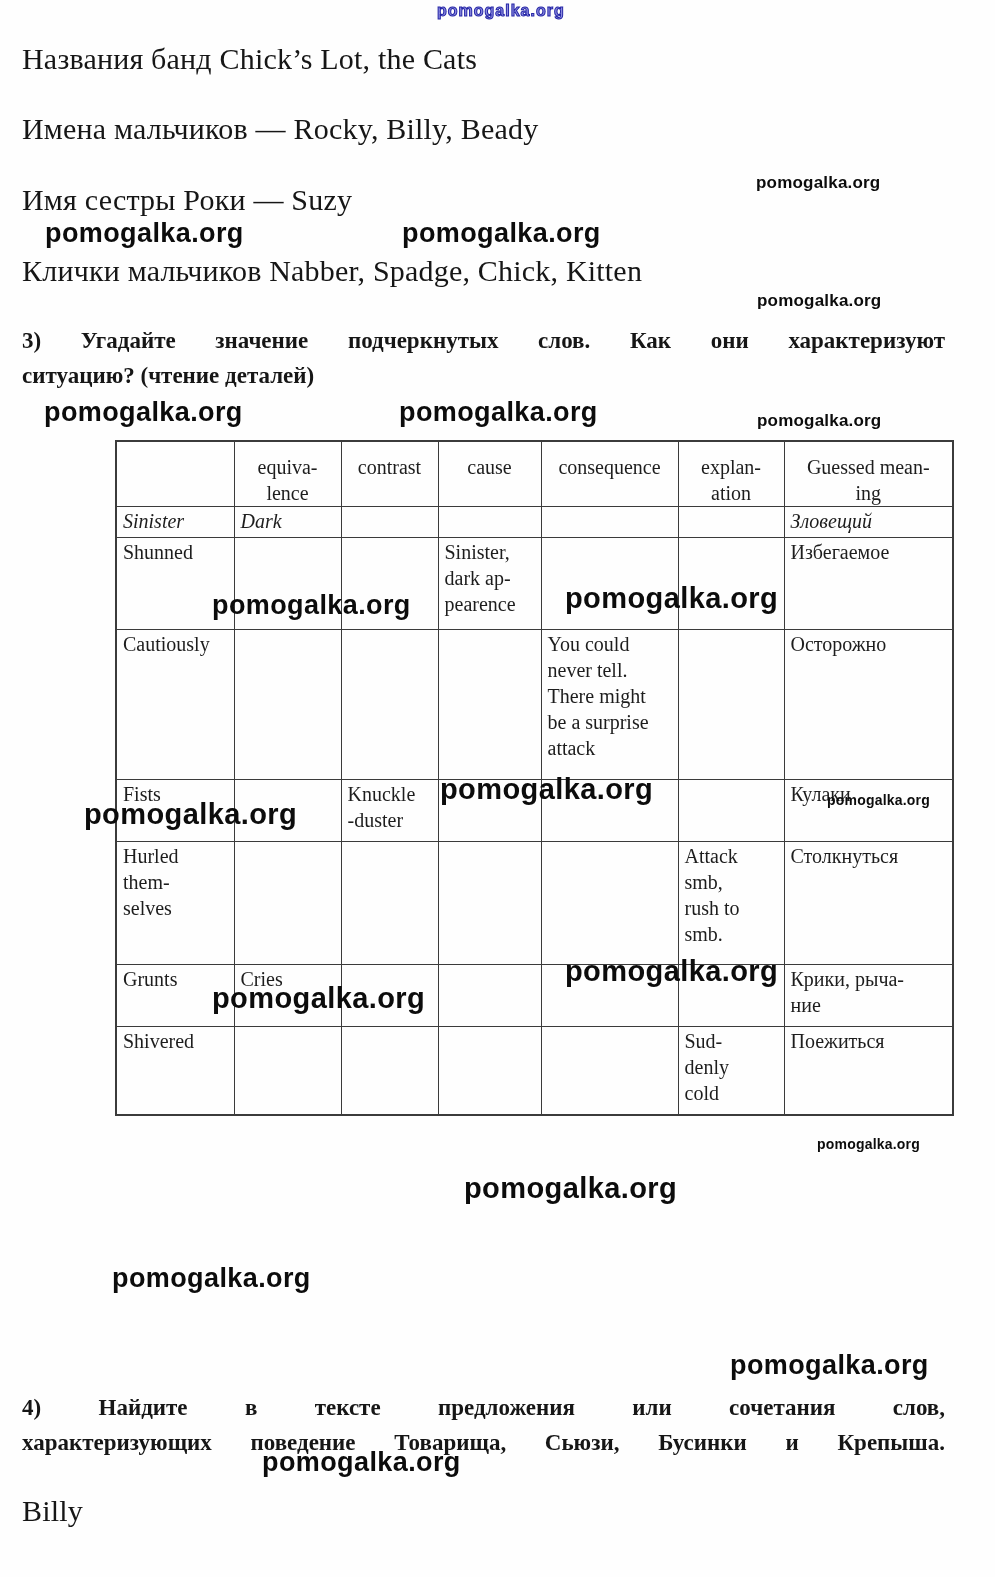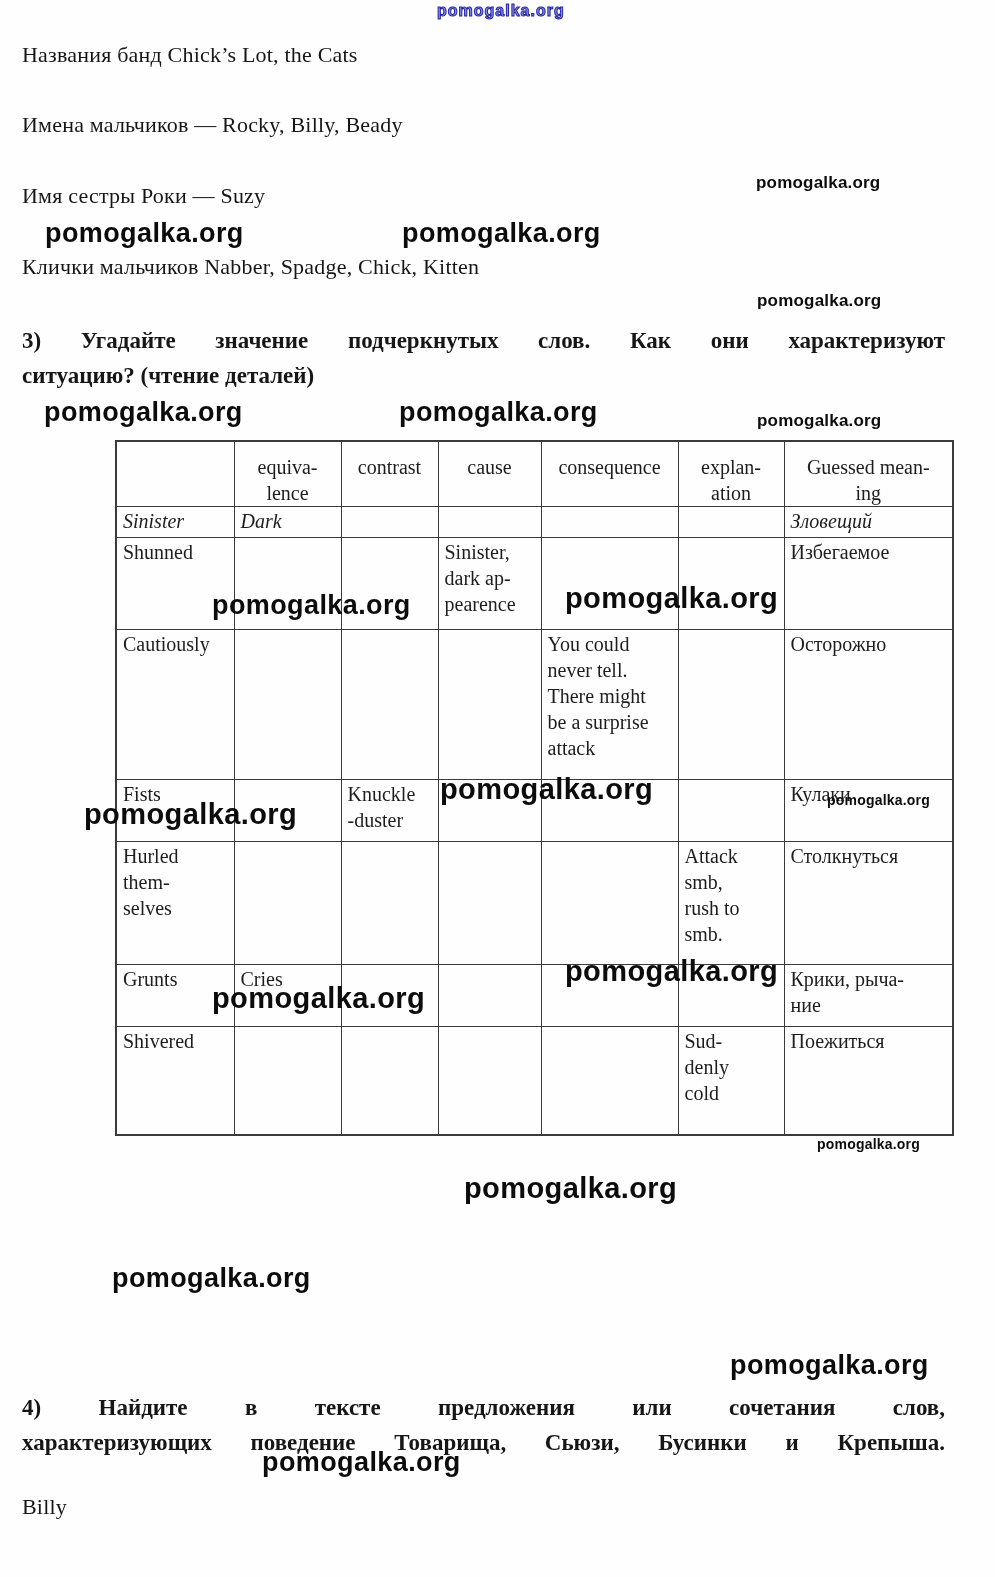--- a/index.html
+++ b/index.html
@@ -2,21 +2,21 @@
 <html><head>
 <meta charset="utf-8">
 <style>
   html,body{margin:0;padding:0;background:#ffffff;}
   .page{
     position:relative;width:995px;height:1577px;margin:0;
     background:#fefefe;color:#161616;overflow:hidden;
     font-family:"Liberation Serif", serif;
   }
   .line{
-    position:absolute;left:22px;font-size:22px;white-space:nowrap;
+    position:absolute;left:22px;font-size:30px;white-space:nowrap;
     letter-spacing:0.2px;
   }
   .task{
     position:absolute;left:22px;width:923px;
     font-weight:700;font-size:23px;line-height:1.52;
   }
   .jline{text-align:justify;text-align-last:justify;}
   .lline{text-align:center;text-align-last:left;}
   .wm{
     position:absolute;font-family:"Liberation Sans", sans-serif;
@@ -142,21 +142,21 @@
         <tr style="height: 62px;">
           <td>Grunts</td>
           <td>Cries</td>
           <td></td>
           <td></td>
           <td></td>
           <td></td>
           <td>Крики, рыча-
 ние</td>
         </tr>
-        <tr style="height: 108px;">
+        <tr style="height: 88px;">
           <td>Shivered</td>
           <td></td>
           <td></td>
           <td></td>
           <td></td>
           <td>Sud-
 denly
 cold</td>
           <td>Поежиться</td>
         </tr>

